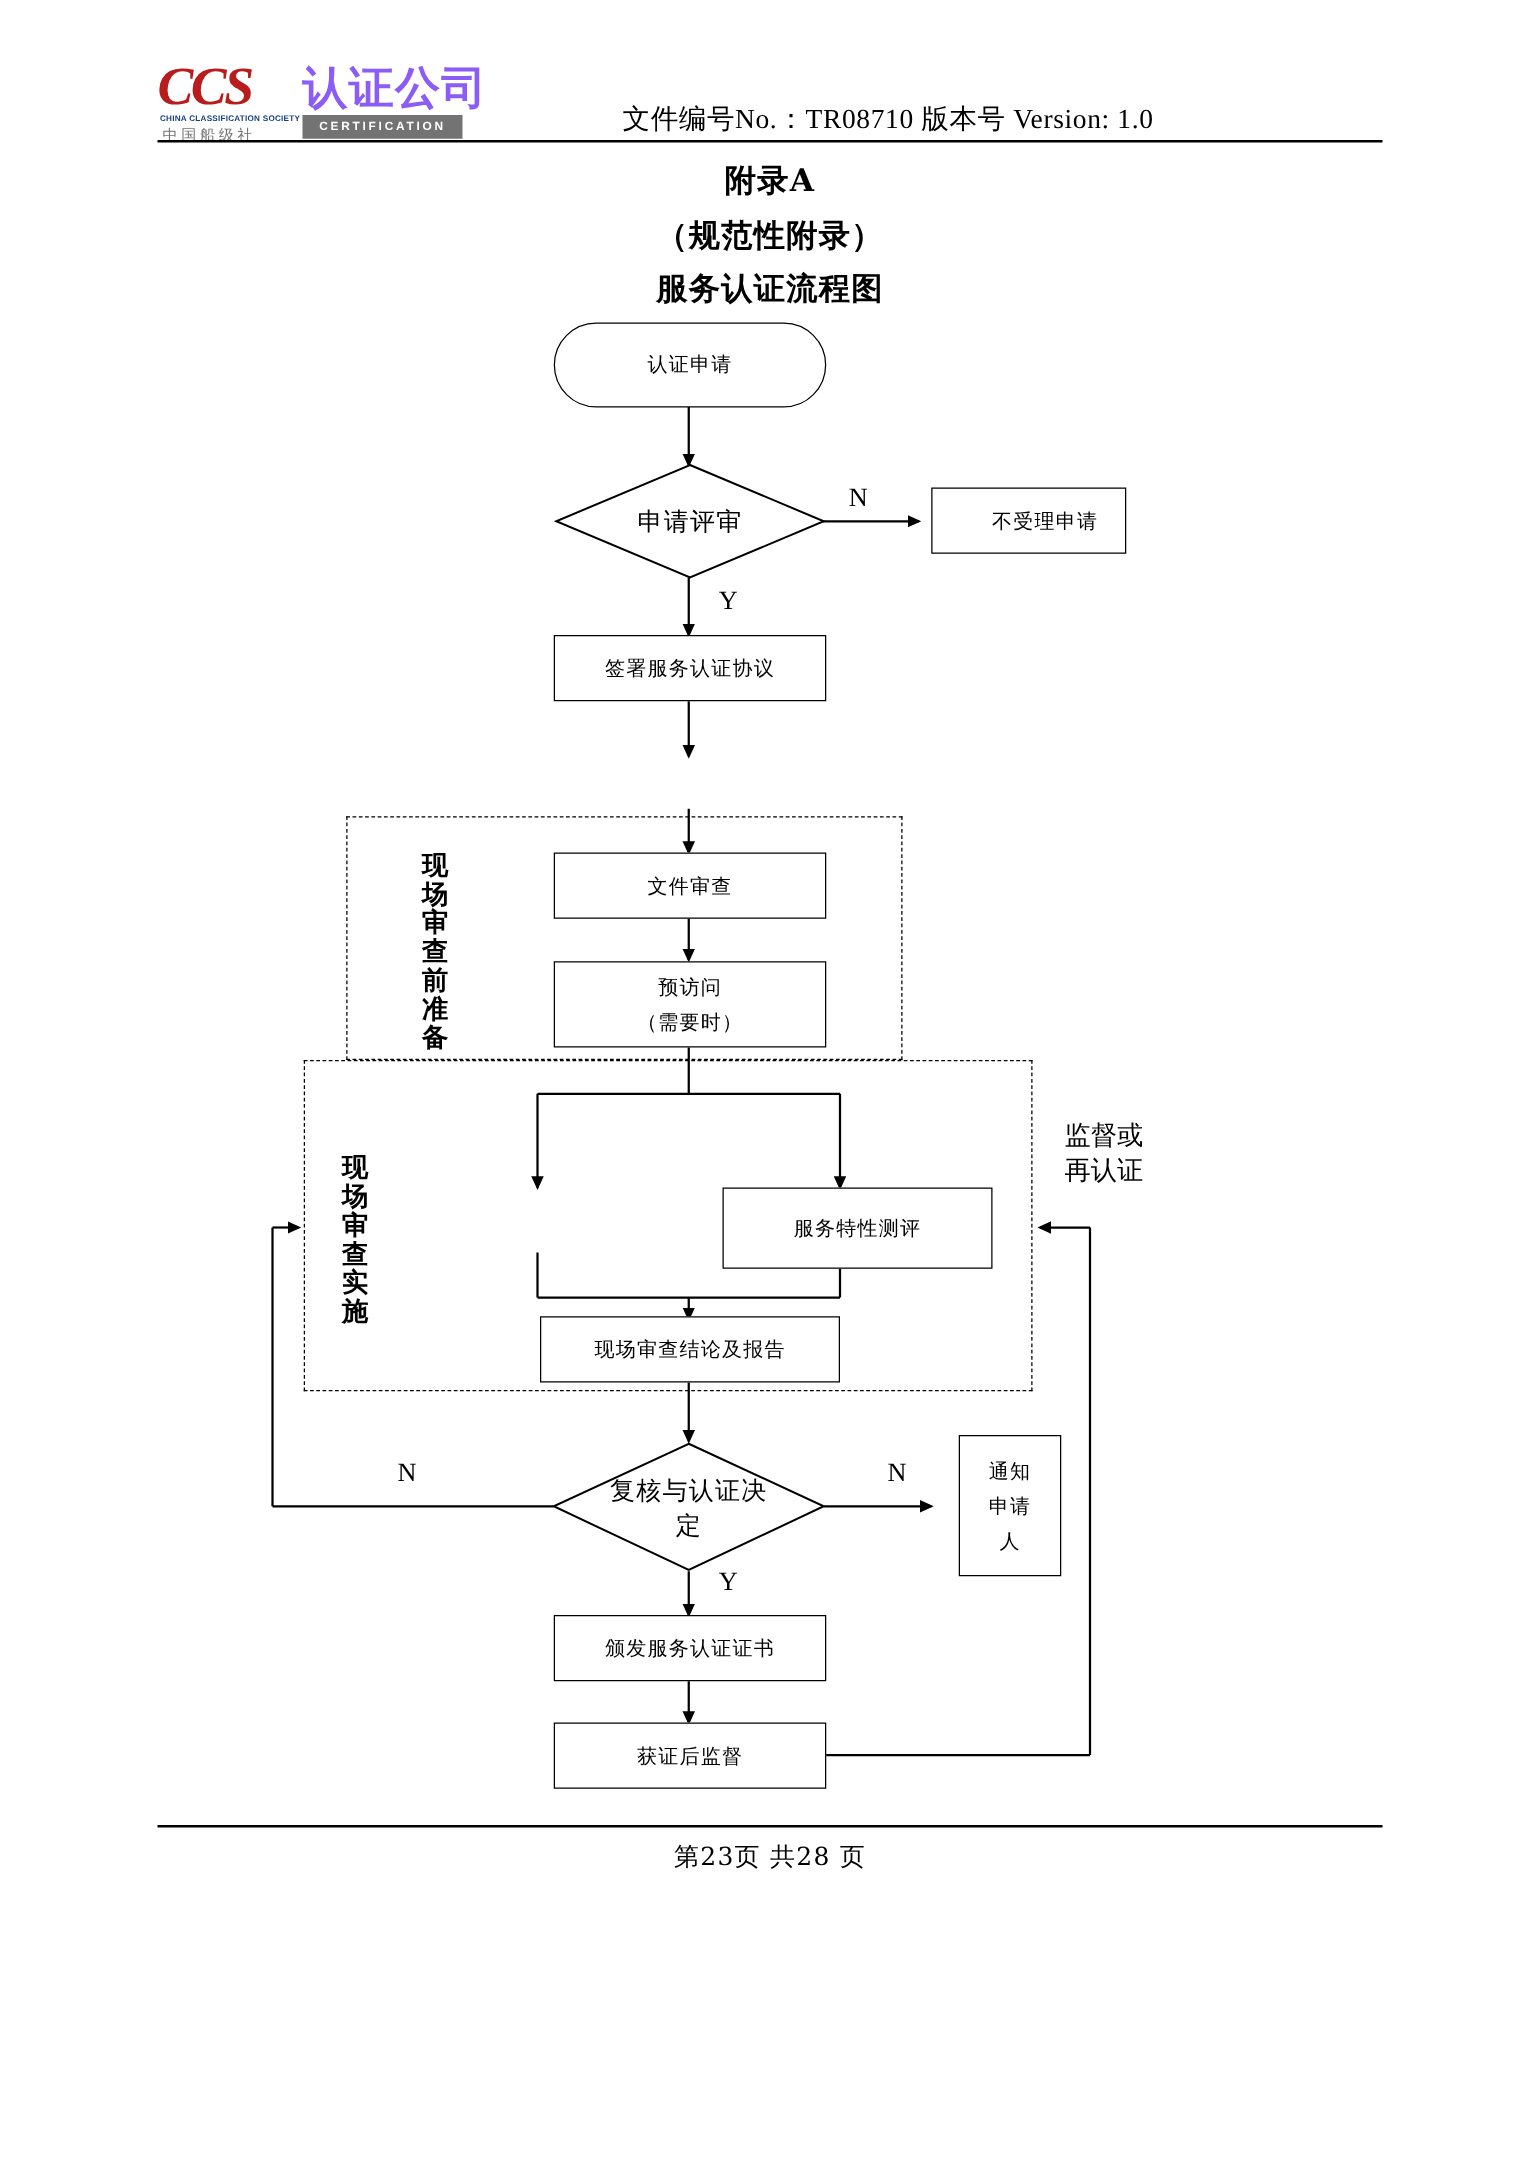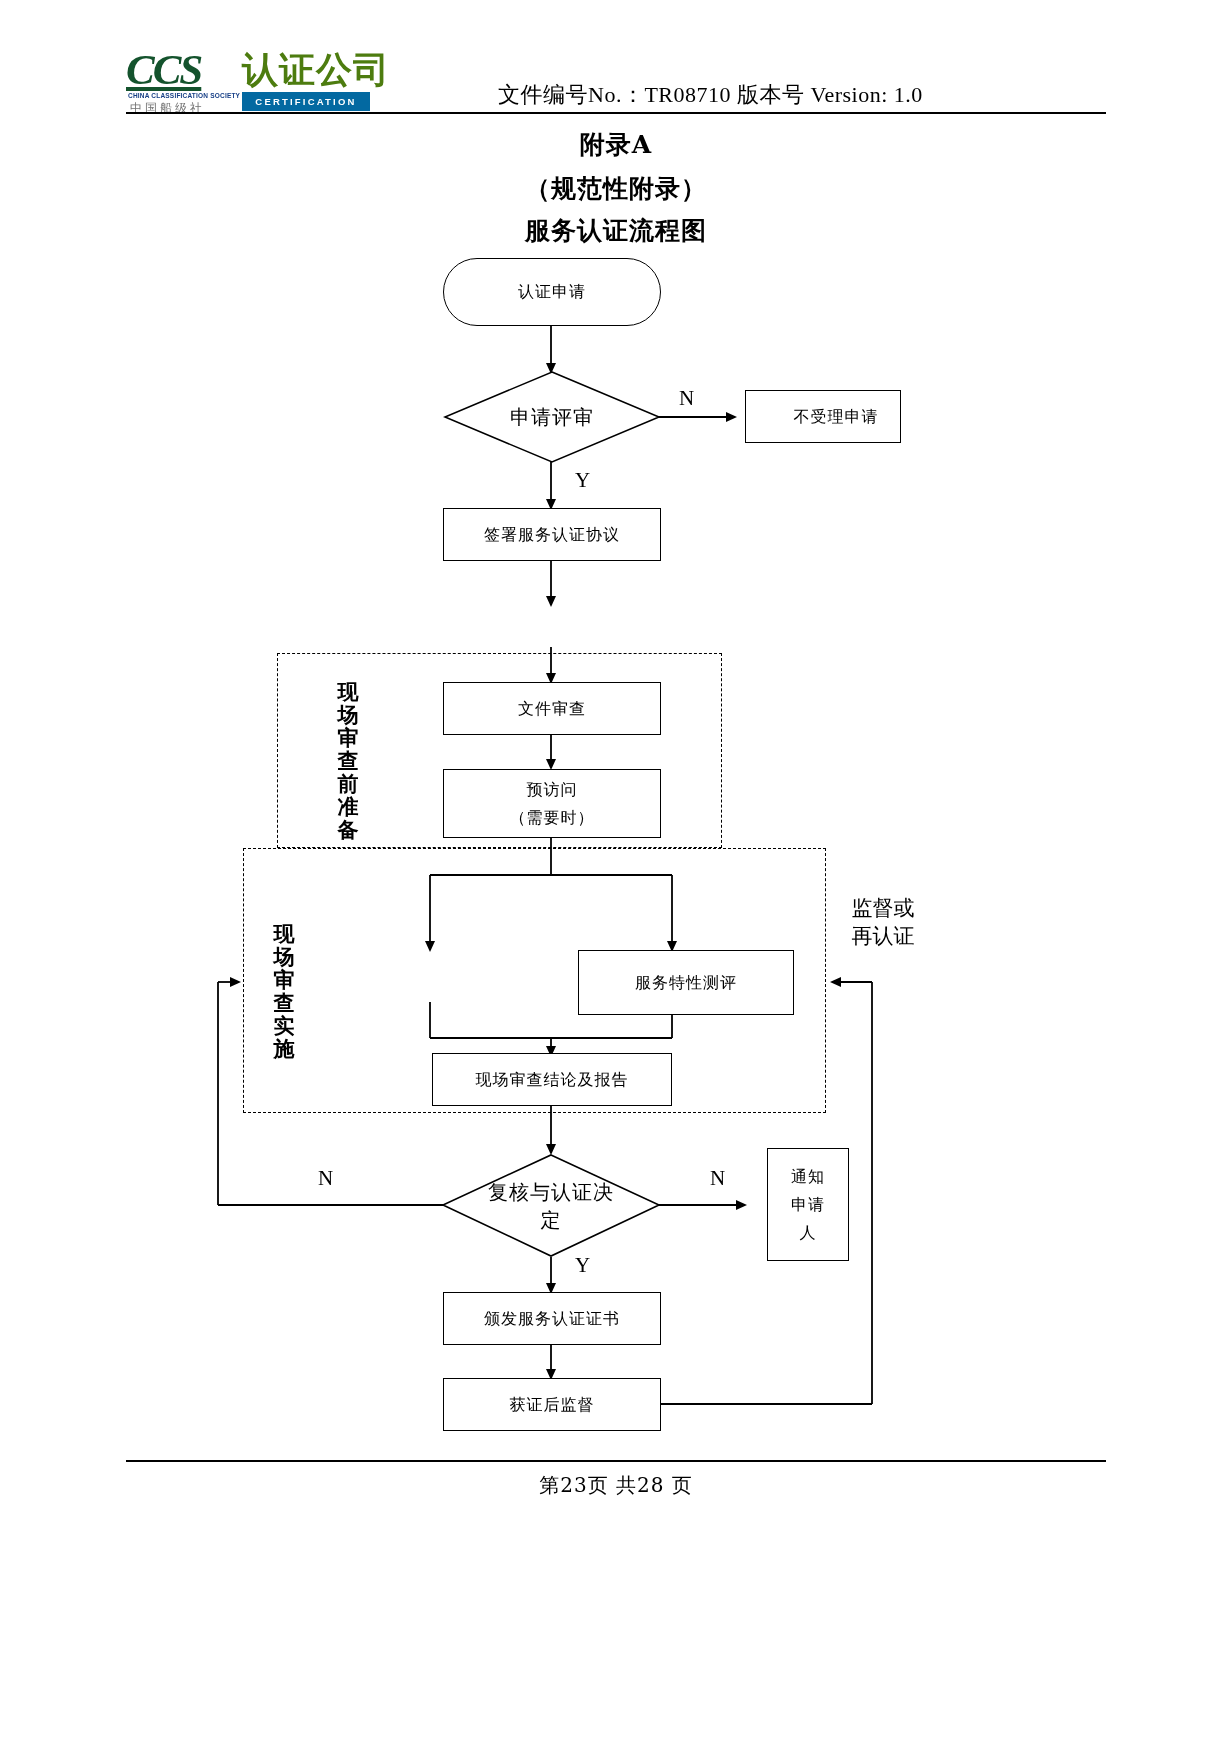--- a/index.html
+++ b/index.html
@@ -14,42 +14,42 @@
   .page{position:absolute;inset:0;}
 
   
   .header{position:absolute;left:0;top:0;width:1232px;height:122px;}
   .logo{position:absolute;left:126px;top:48px;width:240px;height:62px;}
   .logo-ccs{
     position:absolute;left:0;top:0;
     font-family:"Liberation Serif",serif;
     font-weight:bold;font-style:italic;
     font-size:43px;letter-spacing:-2px;
-    color:#14532d;line-height:44px;text-decoration:underline;
+    color:#b91c1c;line-height:44px;
   }
   .logo-sub-en{
     position:absolute;left:2px;top:44px;
     font-size:6.5px;font-weight:bold;letter-spacing:.2px;
     color:#173f86;font-family:"Liberation Sans",sans-serif;
     white-space:nowrap;
   }
   .logo-sub-cn{
     position:absolute;left:4px;top:52px;
     font-size:12px;letter-spacing:3px;color:#737373;
     font-family:"DejaVu Sans",sans-serif;white-space:nowrap;
   }
   .logo-cn-big{
     position:absolute;left:116px;top:-2px;
-    font-size:36px;font-weight:bold;color:#4d7c0f;
+    font-size:36px;font-weight:bold;color:#8b5cf6;
     font-family:"DejaVu Sans",sans-serif;letter-spacing:1px;
     white-space:nowrap;
   }
   .logo-cert-bar{
     position:absolute;left:116px;top:44px;
-    width:128px;height:19px;background:#0369a1;
+    width:128px;height:19px;background:#737373;
   }
   .logo-cert-bar span{
     display:block;text-align:center;color:#fff;
     font-family:"Liberation Sans",sans-serif;
     font-size:9.5px;font-weight:bold;letter-spacing:2.2px;
     line-height:19px;
   }
   .doc-meta{
     position:absolute;left:498px;top:80px;
     font-family:"Liberation Serif",serif;

